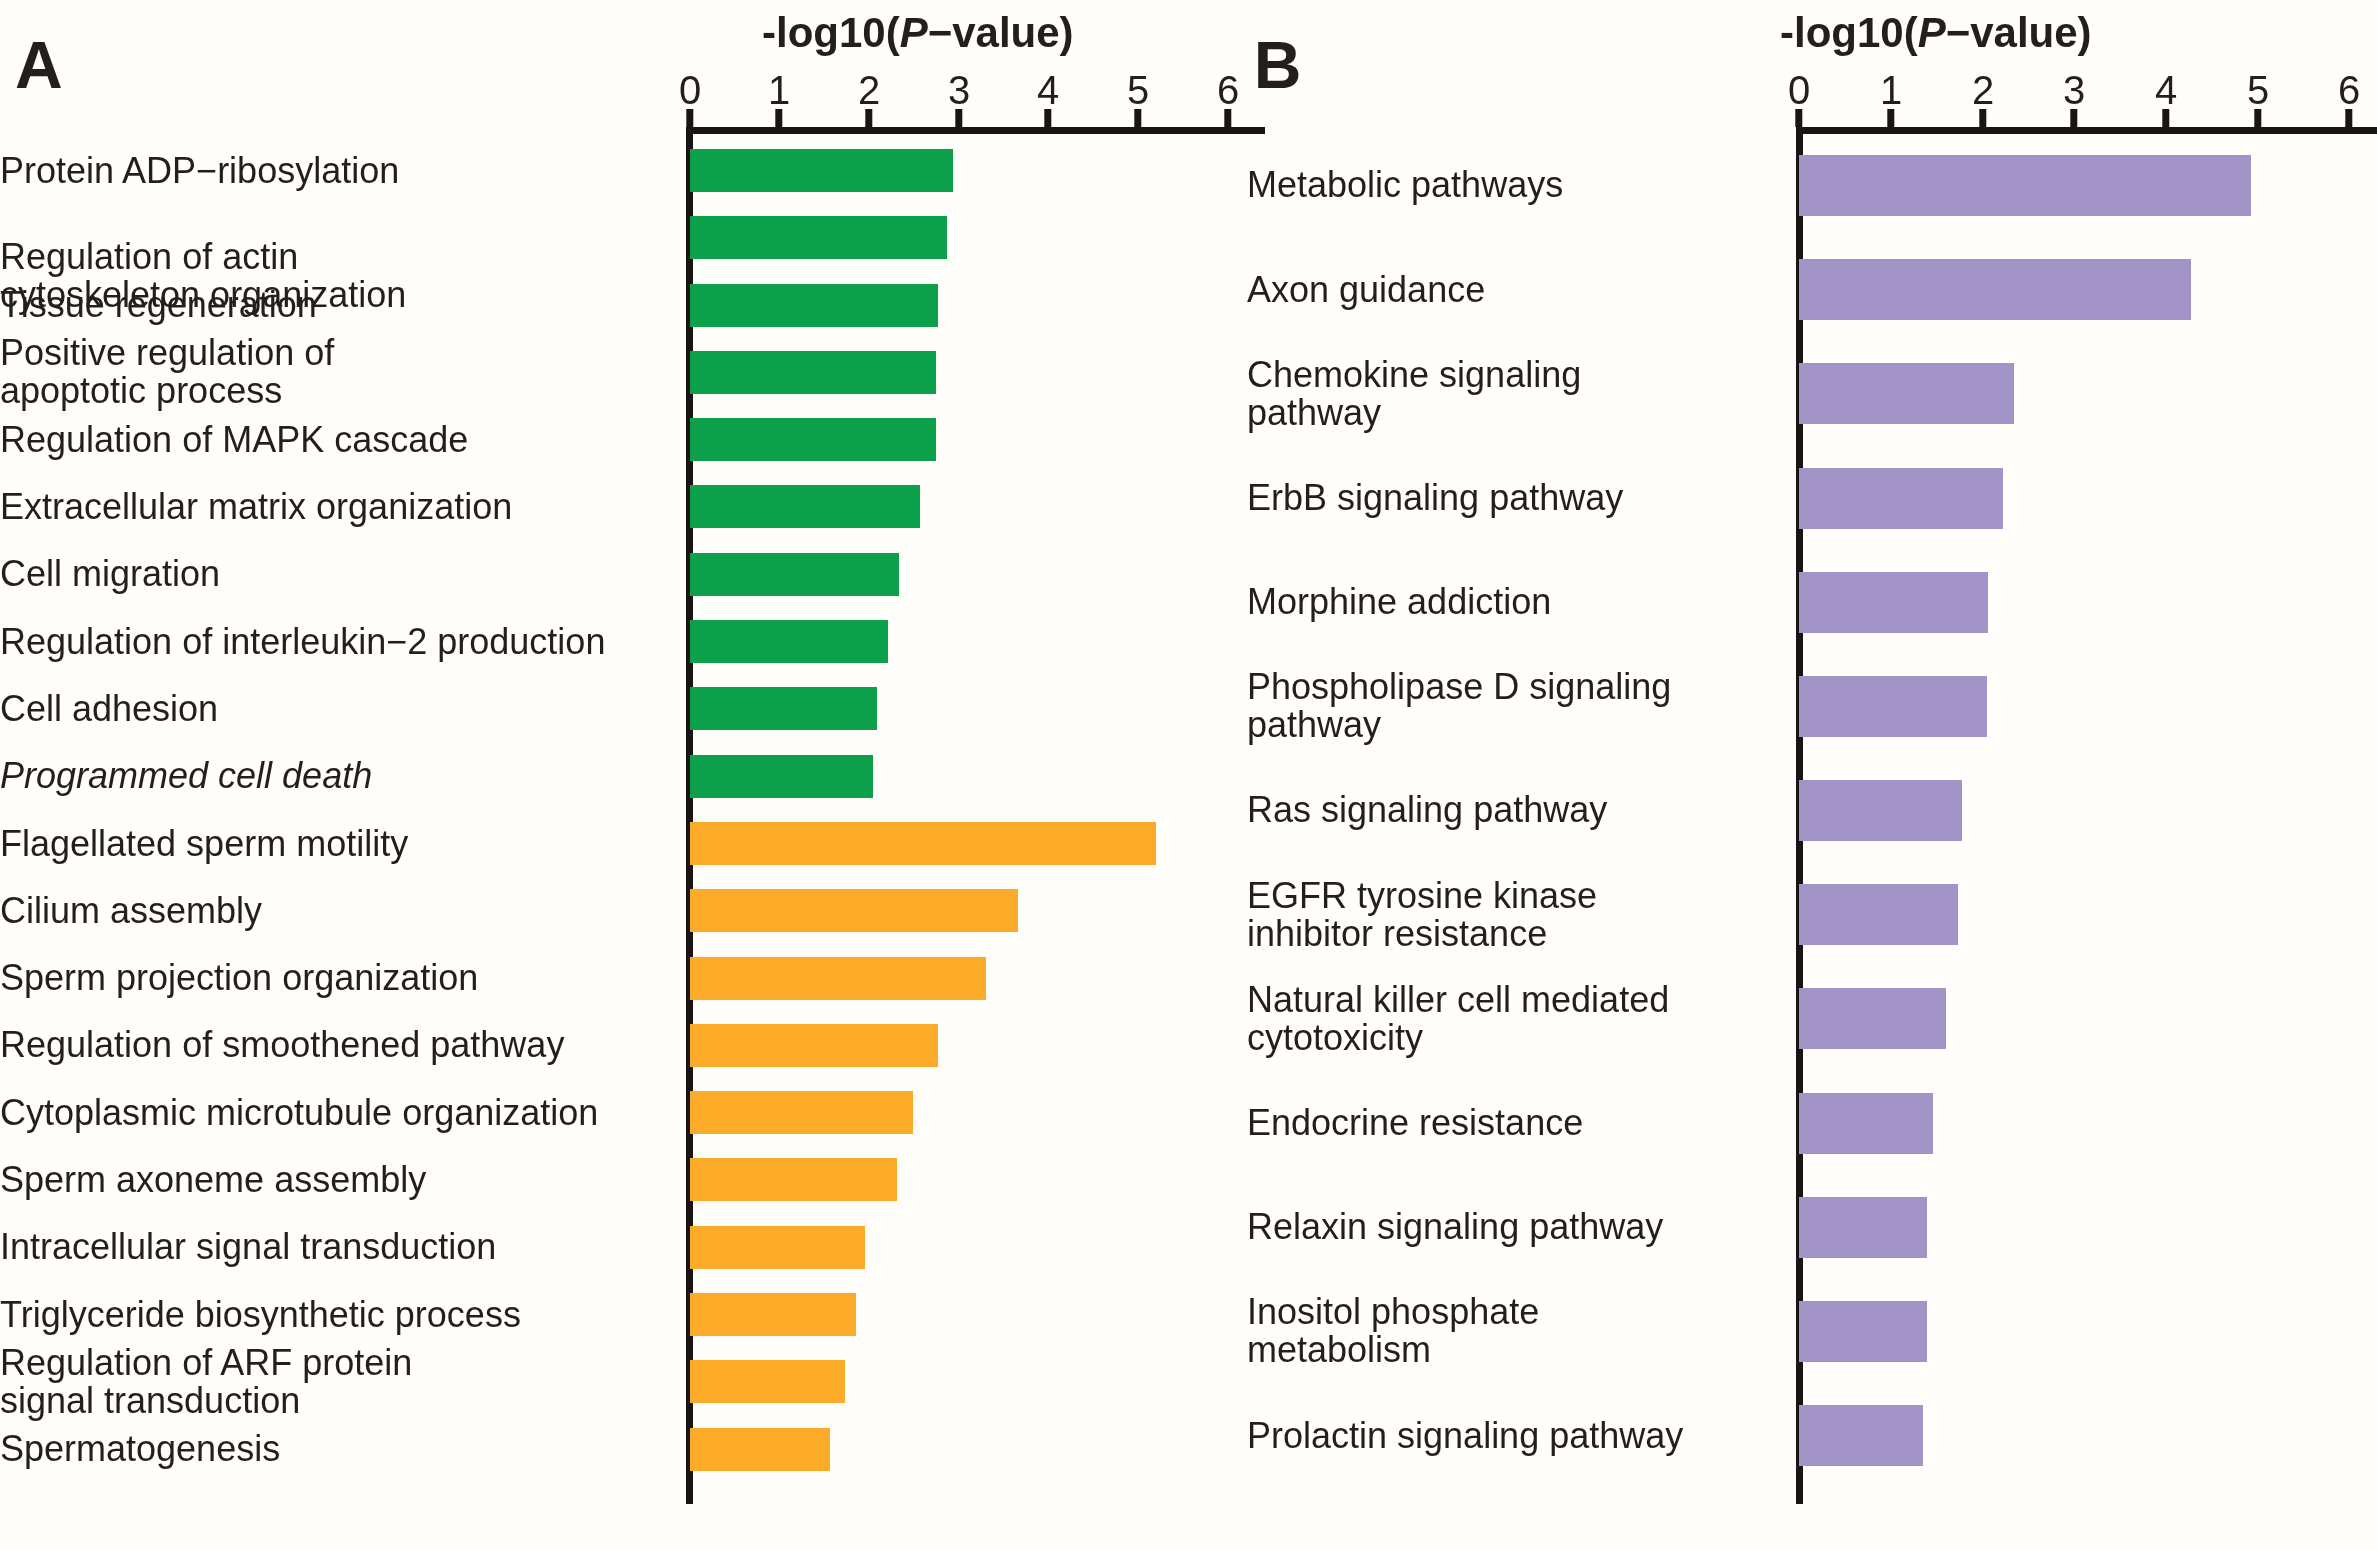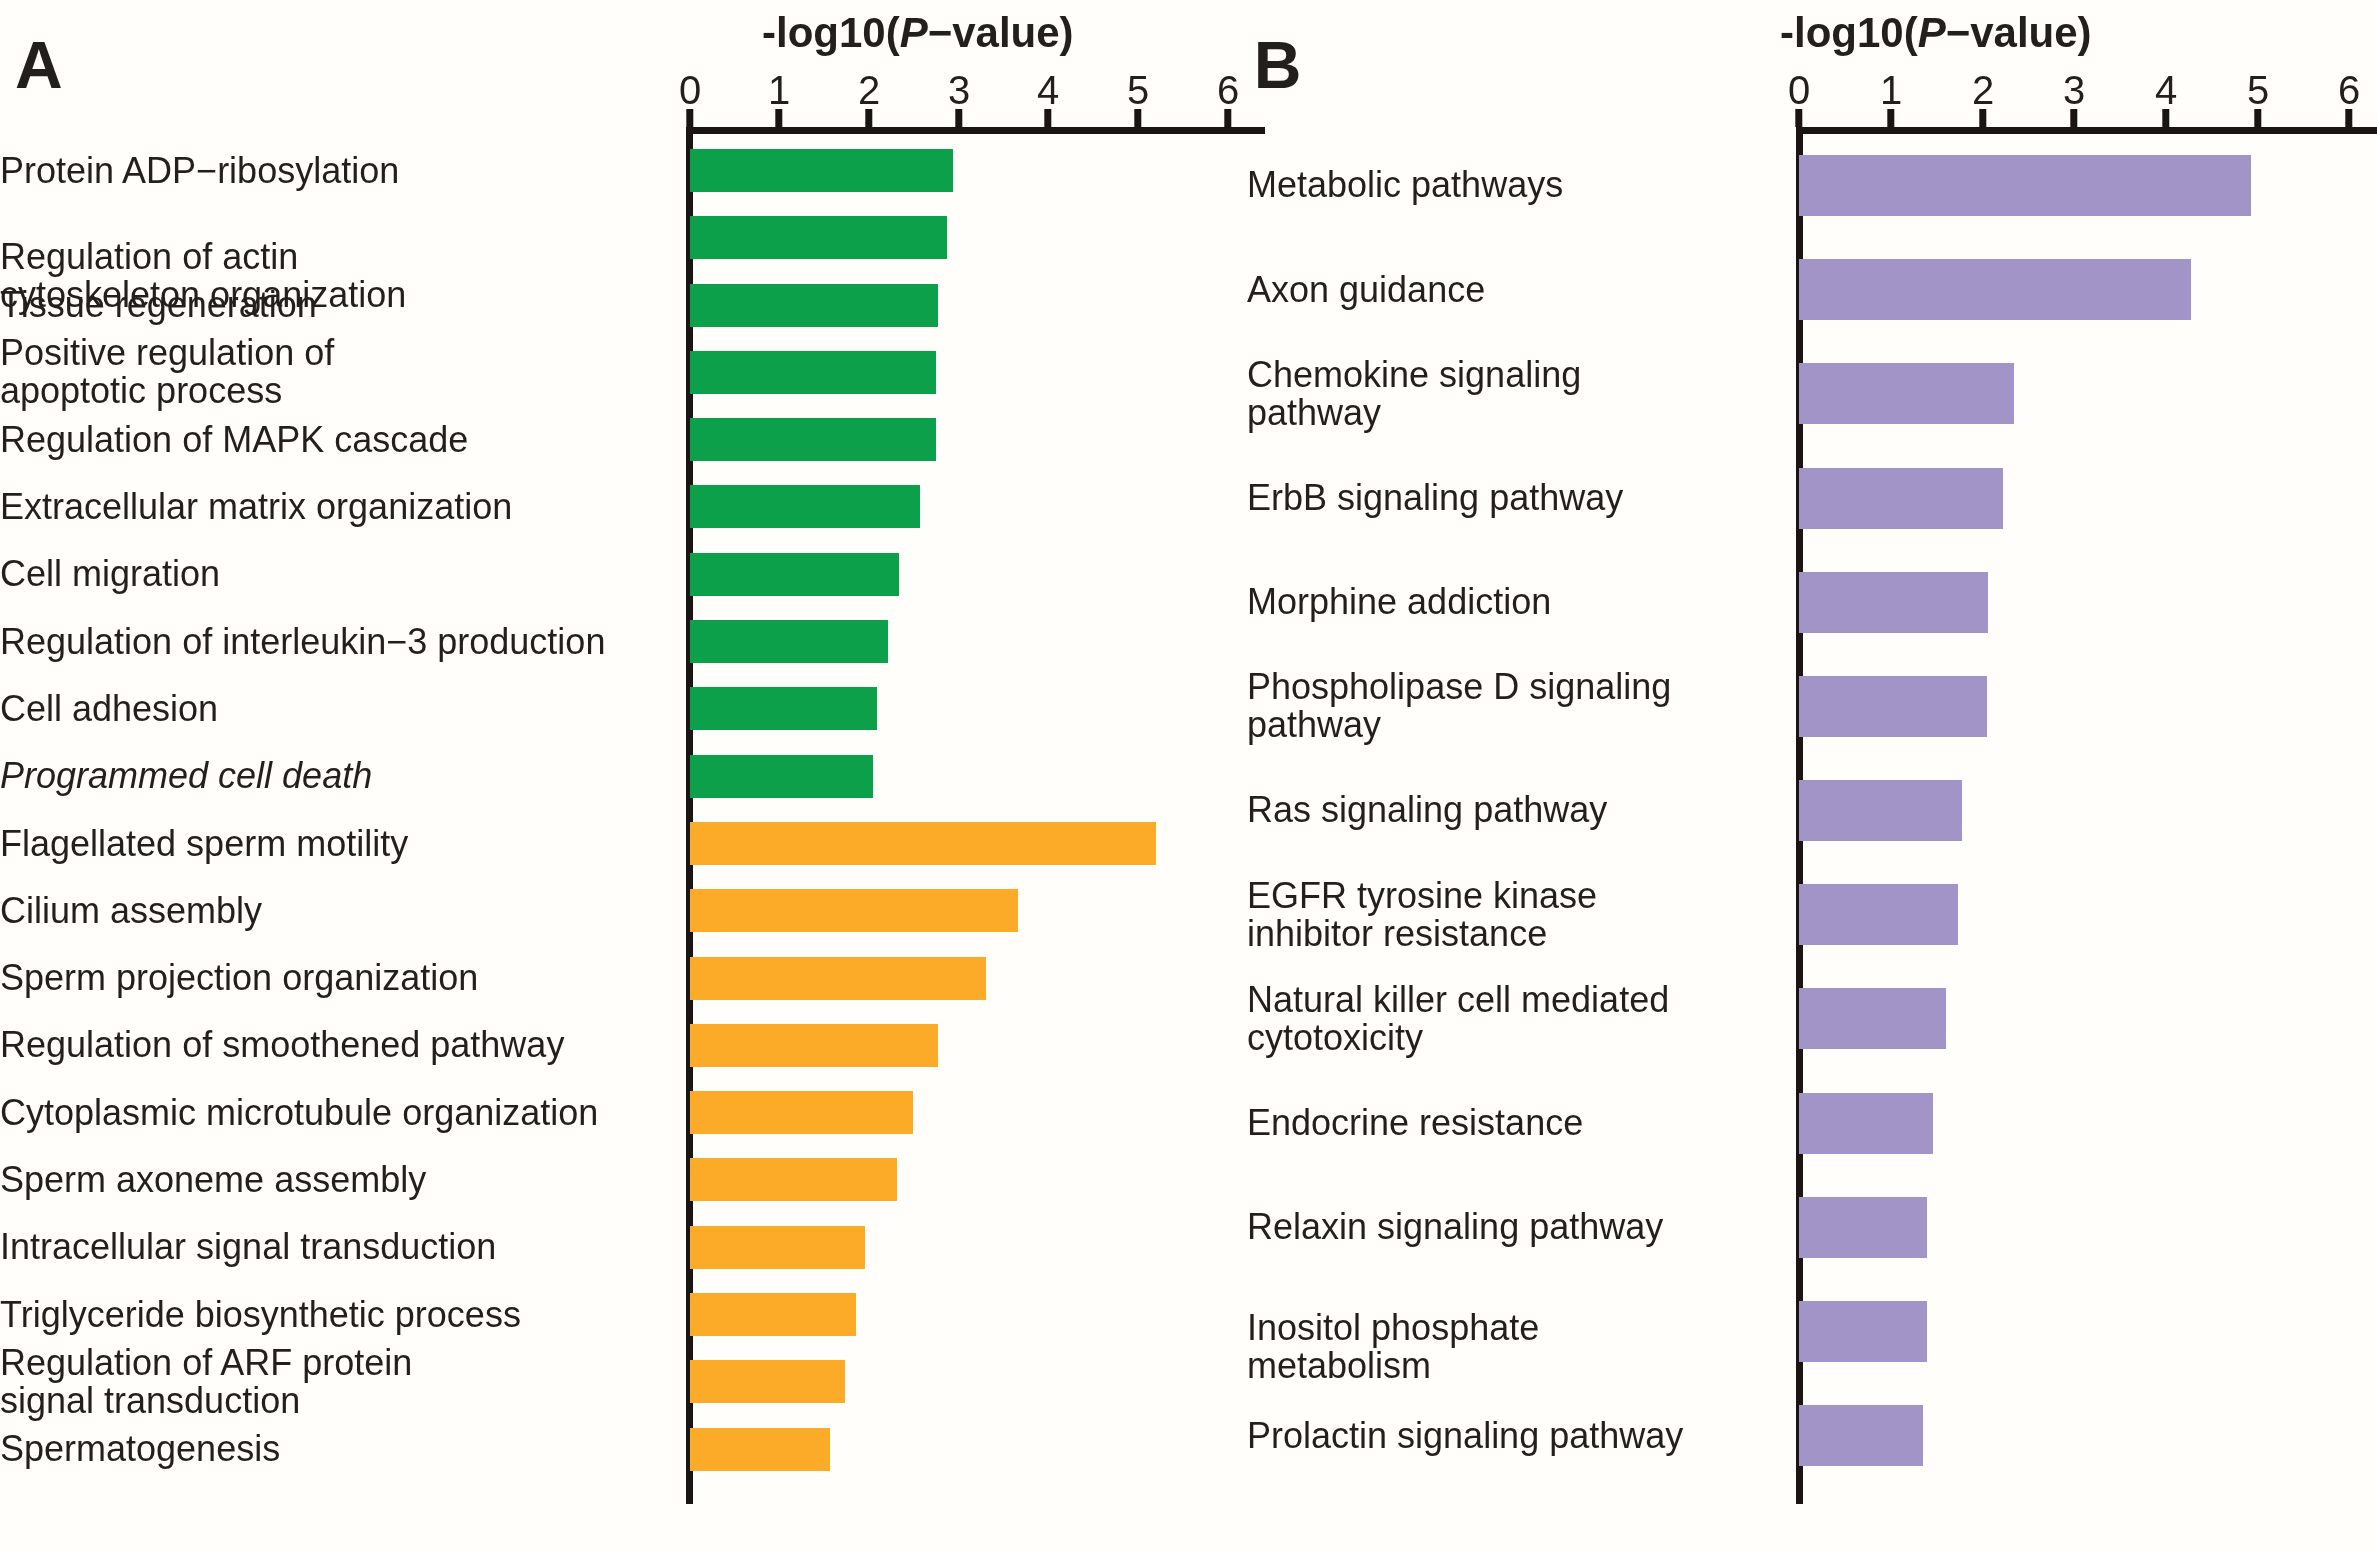--- a/index.html
+++ b/index.html
@@ -132,21 +132,21 @@
     <div class="cat-labels" id="cats-a" style="left: 0px; top: 0px; width: 671px; height: 1551px;">
         <div class="cat" style="top: 171px; width: 671px;">Protein ADP−ribosylation</div>
         <div class="cat" style="top: 238px; width: 671px; margin-top: 38px;">Regulation of actin
 cytoskeleton organization</div>
         <div class="cat" style="top: 305px; width: 671px;">Tissue regeneration</div>
         <div class="cat" style="top: 372px; width: 671px;">Positive regulation of
 apoptotic process</div>
         <div class="cat" style="top: 440px; width: 671px;">Regulation of MAPK cascade</div>
         <div class="cat" style="top: 507px; width: 671px;">Extracellular matrix organization</div>
         <div class="cat" style="top: 574px; width: 671px;">Cell migration</div>
-        <div class="cat" style="top: 642px; width: 671px;">Regulation of interleukin−3 production</div>
+        <div class="cat" style="top: 642px; width: 671px;">Regulation of interleukin−2 production</div>
         <div class="cat" style="top: 709px; width: 671px;">Cell adhesion</div>
         <div class="cat" style="top: 776px; width: 671px; font-style: italic;">Programmed cell death</div>
         <div class="cat" style="top: 844px; width: 671px;">Flagellated sperm motility</div>
         <div class="cat" style="top: 911px; width: 671px;">Cilium assembly</div>
         <div class="cat" style="top: 978px; width: 671px;">Sperm projection organization</div>
         <div class="cat" style="top: 1045px; width: 671px;">Regulation of smoothened pathway</div>
         <div class="cat" style="top: 1113px; width: 671px;">Cytoplasmic microtubule organization</div>
         <div class="cat" style="top: 1180px; width: 671px;">Sperm axoneme assembly</div>
         <div class="cat" style="top: 1247px; width: 671px;">Intracellular signal transduction</div>
         <div class="cat" style="top: 1315px; width: 671px;">Triglyceride biosynthetic process</div>
@@ -207,20 +207,20 @@
         <div class="cat" style="top: 602px; width: 533px;">Morphine addiction</div>
         <div class="cat" style="top: 706px; width: 533px;">Phospholipase D signaling
 pathway</div>
         <div class="cat" style="top: 810px; width: 533px;">Ras signaling pathway</div>
         <div class="cat" style="top: 915px; width: 533px;">EGFR tyrosine kinase
 inhibitor resistance</div>
         <div class="cat" style="top: 1019px; width: 533px;">Natural killer cell mediated
 cytotoxicity</div>
         <div class="cat" style="top: 1123px; width: 533px;">Endocrine resistance</div>
         <div class="cat" style="top: 1227px; width: 533px;">Relaxin signaling pathway</div>
-        <div class="cat" style="top: 1331px; width: 533px; margin-top: 16px;">Inositol phosphate
+        <div class="cat" style="top: 1331px; width: 533px;">Inositol phosphate
 metabolism</div>
         <div class="cat" style="top: 1436px; width: 533px;">Prolactin signaling pathway</div>
       </div>
   </div>
 
 </div>
 
 
 </body></html>

